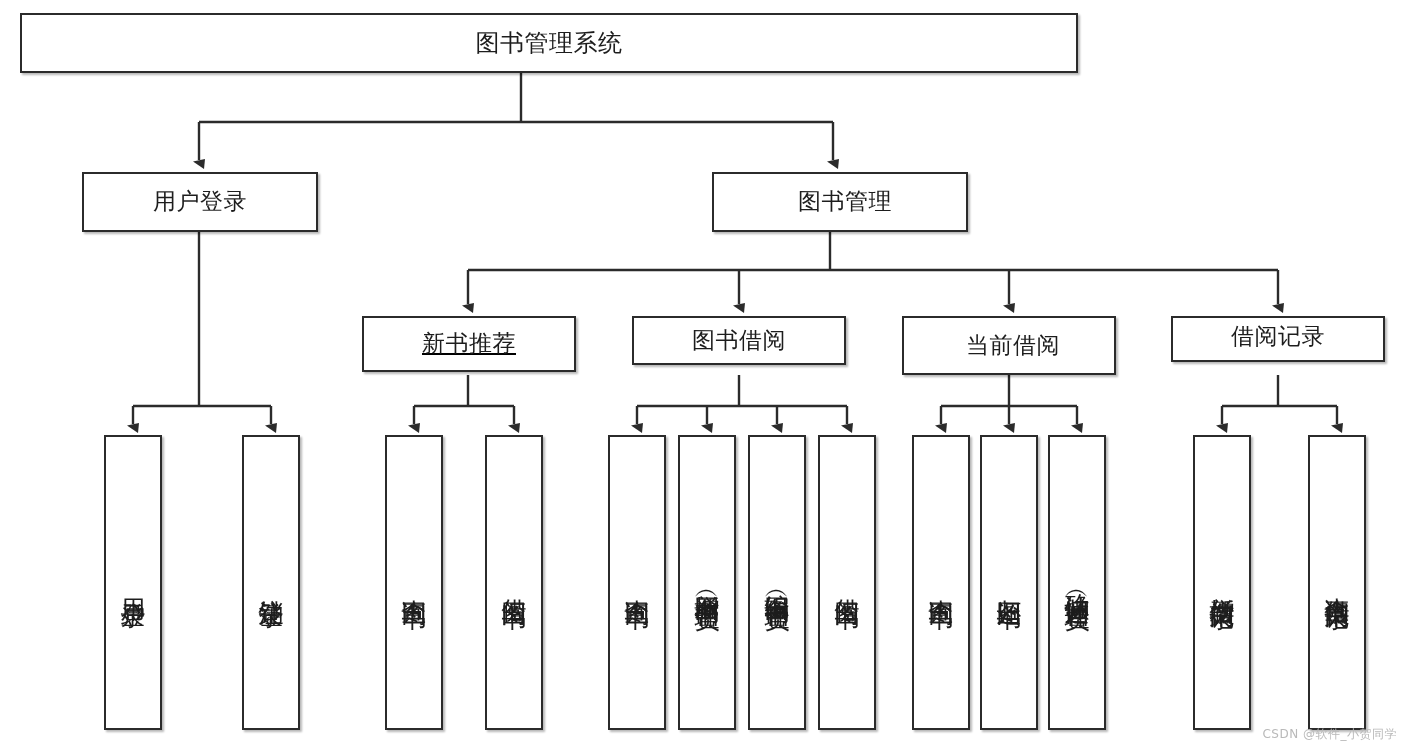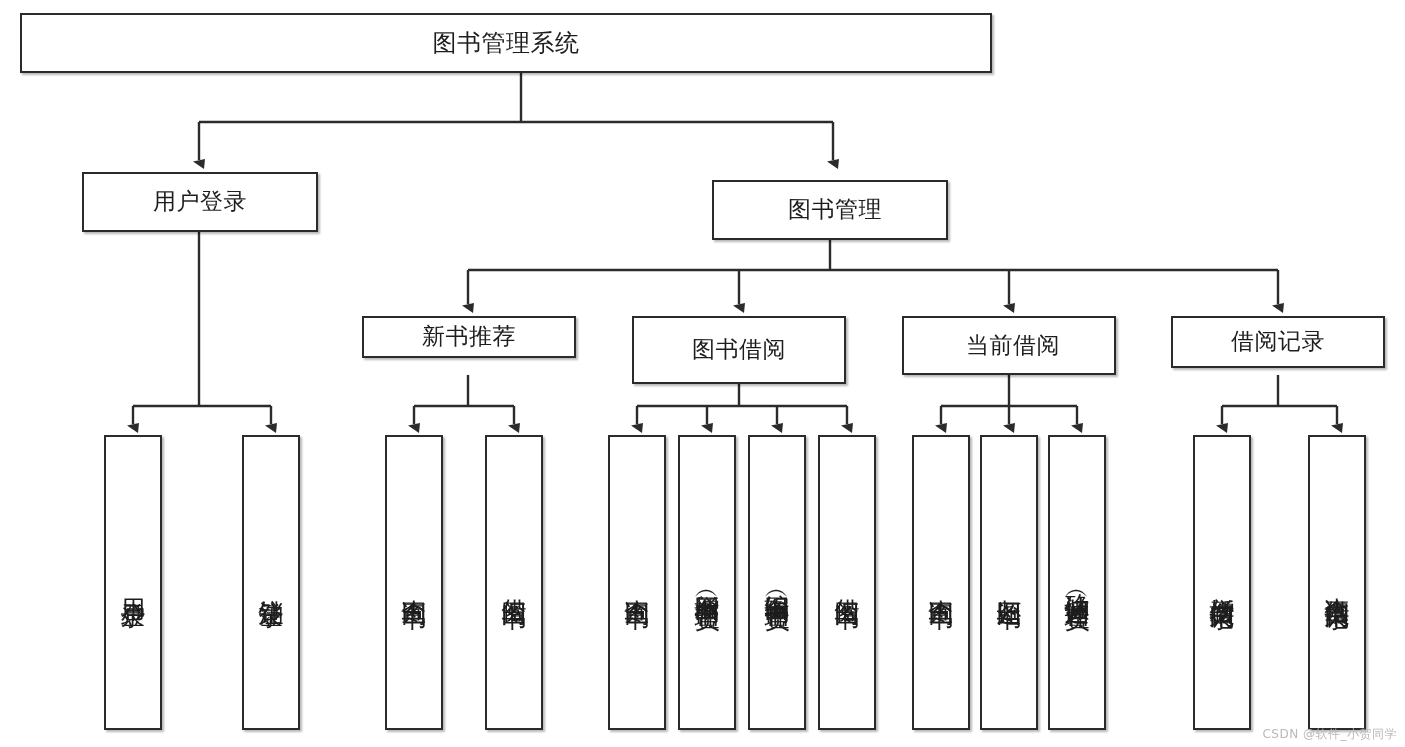--- a/index.html
+++ b/index.html
@@ -121,41 +121,41 @@
       <path d="M1009,406 L1009,424" marker-end="url(#arrow)"></path>
       <path d="M1077,406 L1077,424" marker-end="url(#arrow)"></path>
 
       <path d="M1278,375 L1278,406"></path>
       <path d="M1222,406 L1337,406"></path>
       <path d="M1222,406 L1222,424" marker-end="url(#arrow)"></path>
       <path d="M1337,406 L1337,424" marker-end="url(#arrow)"></path>
     </g>
   </svg>
 
-  <div class="node h-node root" style="left:20px; top:13px; width:972px; height:60px;">
+  <div class="node h-node root" style="left:20px; top:13px; width:1058px; height:60px;">
     <span class="node-label">图书管理系统</span>
   </div>
 
   <div class="node h-node" style="left:82px; top:172px; width:236px; height:60px;">
     <span class="node-label">用户登录</span>
   </div>
-  <div class="node h-node" style="left:712px; top:180px; width:236px; height:60px;padding-left:10px;">
+  <div class="node h-node" style="left:712px; top:172px; width:256px; height:60px;padding-left:10px;">
     <span class="node-label">图书管理</span>
   </div>
 
-  <div class="node h-node" style="left:362px; top:316px; width:214px; height:42px;">
+  <div class="node h-node" style="left:362px; top:316px; width:214px; height:56px;text-decoration:underline;">
     <span class="node-label">新书推荐</span>
   </div>
-  <div class="node h-node" style="left:632px; top:316px; width:214px; height:68px;">
+  <div class="node h-node" style="left:632px; top:316px; width:214px; height:49px;">
     <span class="node-label">图书借阅</span>
   </div>
   <div class="node h-node" style="left:902px; top:316px; width:214px; height:59px;padding-left:8px;">
     <span class="node-label">当前借阅</span>
   </div>
-  <div class="node h-node" style="left:1171px; top:316px; width:214px; height:52px;">
+  <div class="node h-node" style="left:1171px; top:316px; width:214px; height:46px;font-family:Liberation Mono, monospace;">
     <span class="node-label">借阅记录</span>
   </div>
 
   <div class="node v-node" style="left:104px; top:435px; width:58px; height:295px;">
     <span class="node-label">用户登录</span>
   </div>
   <div class="node v-node" style="left:242px; top:435px; width:58px; height:295px;">
     <span class="node-label">注销登录</span>
   </div>
 

